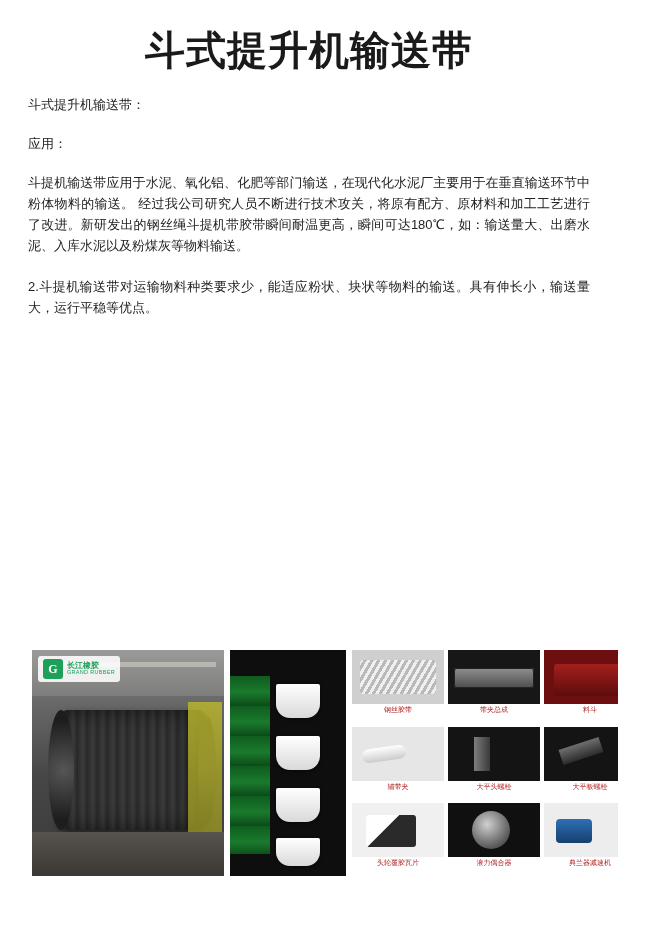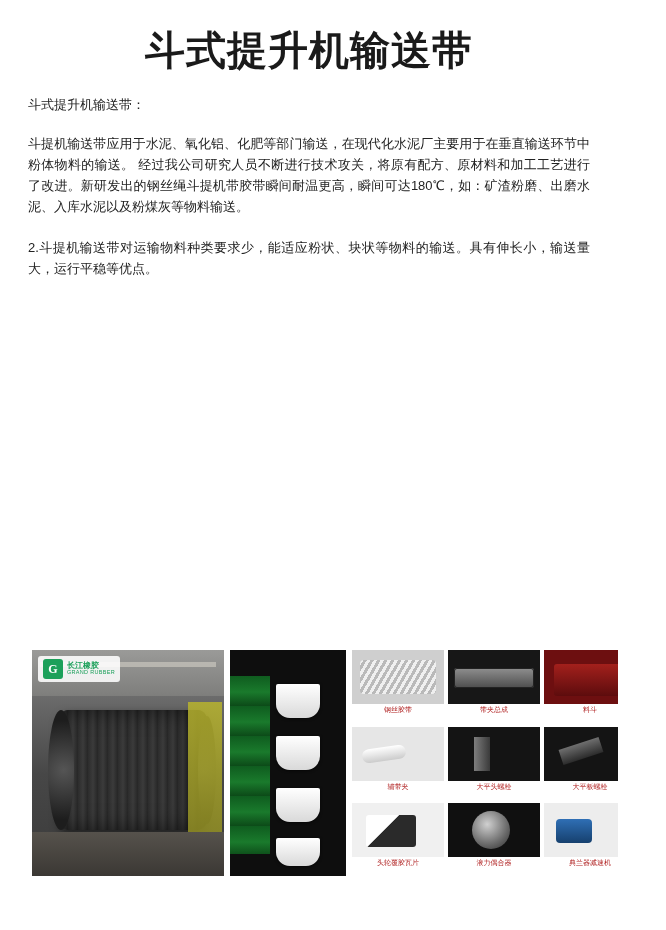--- a/index.html
+++ b/index.html
@@ -209,21 +209,22 @@
 </style>
 </head>
 <body>
 
 <div class="page">
 
   <h1 class="title">斗式提升机输送带</h1>
 
   <div class="body-text">
     <p class="para tight">斗式提升机输送带：</p>
-    <p class="para">斗提机输送带应用于水泥、氧化铝、化肥等部门输送，在现代化水泥厂主要用于在垂直输送环节中粉体物料的输送。 经过我公司研究人员不断进行技术攻关，将原有配方、原材料和加工工艺进行了改进。新研发出的钢丝绳斗提机带胶带瞬间耐温更高，瞬间可达180℃，如：矿渣粉磨、出磨水泥、入库水泥以及粉煤灰等物料输送。</p>
+    <p class="para tight">应用：</p>
+    <p class="para">斗提机输送带应用于水泥、氧化铝、化肥等部门输送，在现代化水泥厂主要用于在垂直输送环节中粉体物料的输送。 经过我公司研究人员不断进行技术攻关，将原有配方、原材料和加工工艺进行了改进。新研发出的钢丝绳斗提机带胶带瞬间耐温更高，瞬间可达180℃，如：输送量大、出磨水泥、入库水泥以及粉煤灰等物料输送。</p>
     <p class="para">2.斗提机输送带对运输物料种类要求少，能适应粉状、块状等物料的输送。具有伸长小，输送量大，运行平稳等优点。</p>
   </div>
 
   <div class="gallery">
 
     <div class="photo-main">
       <div class="ceiling"></div>
       <div class="roll"></div>
       <div class="machine"></div>
       <div class="floor"></div>

